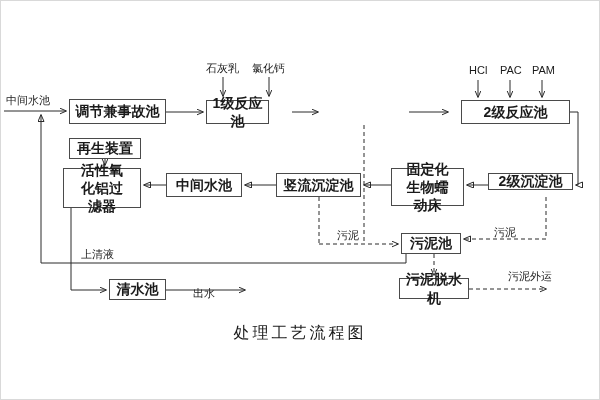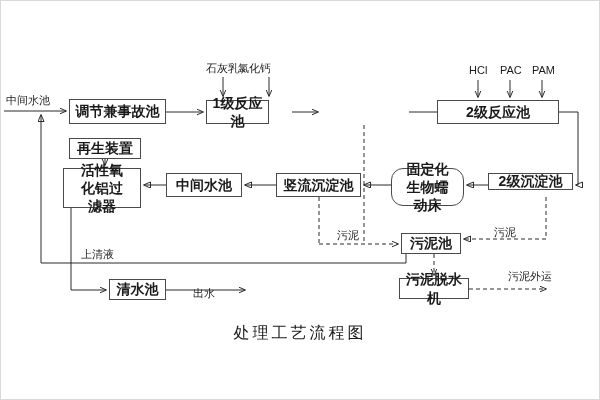--- a/index.html
+++ b/index.html
@@ -54,33 +54,33 @@
     <path class="dash" d="M363 124 L363 243"></path>
     <path class="dash" d="M318 196 L318 243"></path>
     <path class="dash" d="M318 243 L397 243" marker-end="url(#arr)"></path>
     <path class="dash" d="M545 196 L545 238 L463 238" marker-end="url(#arr)"></path>
     <path class="dash" d="M433 253 L433 274" marker-end="url(#arr)"></path>
     <path class="dash" d="M468 288 L545 288" marker-end="url(#arr)"></path>
   </svg>
 
   <div class="box" style="left:68px; top:98px; width:97px; height:25px;">调节兼事故池</div>
   <div class="box" style="left:205px; top:99px; width:63px; height:24px;">1级反应池</div>
-  <div class="box" style="left:436px; top:99px; width:122px; height:24px;">2级反应池</div>
+  <div class="box" style="left:460px; top:99px; width:109px; height:24px;">2级反应池</div>
   <div class="box" style="left:487px; top:172px; width:85px; height:17px;">2级沉淀池</div>
-  <div class="box" style="left:390px; top:167px; width:73px; height:38px; padding:0 12px;border-radius:12px;">固定化生物蠕动床</div>
+  <div class="box" style="left:390px; top:167px; width:73px; height:38px; padding:0 12px;">固定化生物蠕动床</div>
   <div class="box" style="left:275px; top:172px; width:85px; height:24px;">竖流沉淀池</div>
   <div class="box" style="left:165px; top:172px; width:76px; height:24px;">中间水池</div>
   <div class="box" style="left:62px; top:167px; width:78px; height:40px; padding:16px 14px;">活性氧化铝过滤器</div>
   <div class="box" style="left:68px; top:137px; width:72px; height:21px;">再生装置</div>
   <div class="box" style="left:108px; top:278px; width:57px; height:21px;">清水池</div>
   <div class="box" style="left:400px; top:232px; width:60px; height:21px;">污泥池</div>
   <div class="box" style="left:398px; top:277px; width:70px; height:21px;">污泥脱水机</div>
 
   <div class="lbl" style="left:205px; top:60px;">石灰乳</div>
-  <div class="lbl" style="left:237px; top:60px;">氯化钙</div>
+  <div class="lbl" style="left:251px; top:60px;">氯化钙</div>
   <div class="lbl" style="left:468px; top:63px;">HCl</div>
   <div class="lbl" style="left:499px; top:63px;">PAC</div>
   <div class="lbl" style="left:531px; top:63px;">PAM</div>
 
   <div class="lbl" style="left:5px; top:92px;">中间水池</div>
   <div class="lbl" style="left:72px; top:246px;padding-left:8px;">上清液</div>
   <div class="lbl" style="left:336px; top:227px;">污泥</div>
   <div class="lbl" style="left:493px; top:224px;">污泥</div>
   <div class="lbl" style="left:192px; top:285px;">出水</div>
   <div class="lbl" style="left:507px; top:268px;">污泥外运</div>

